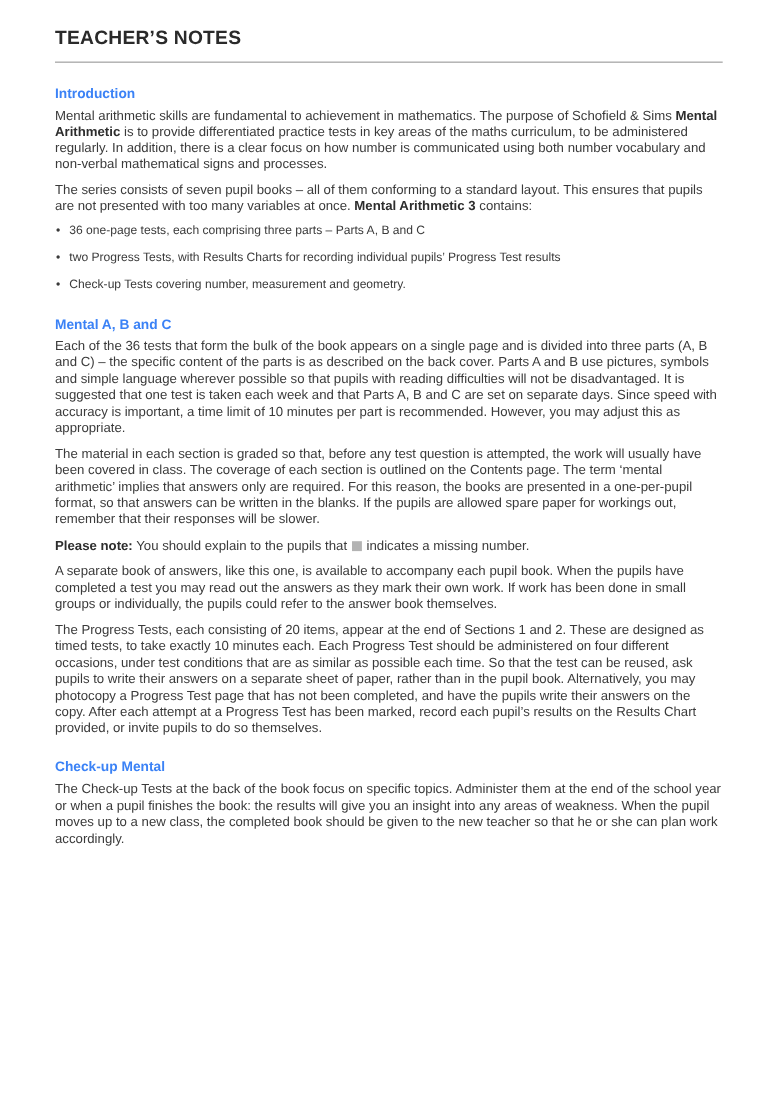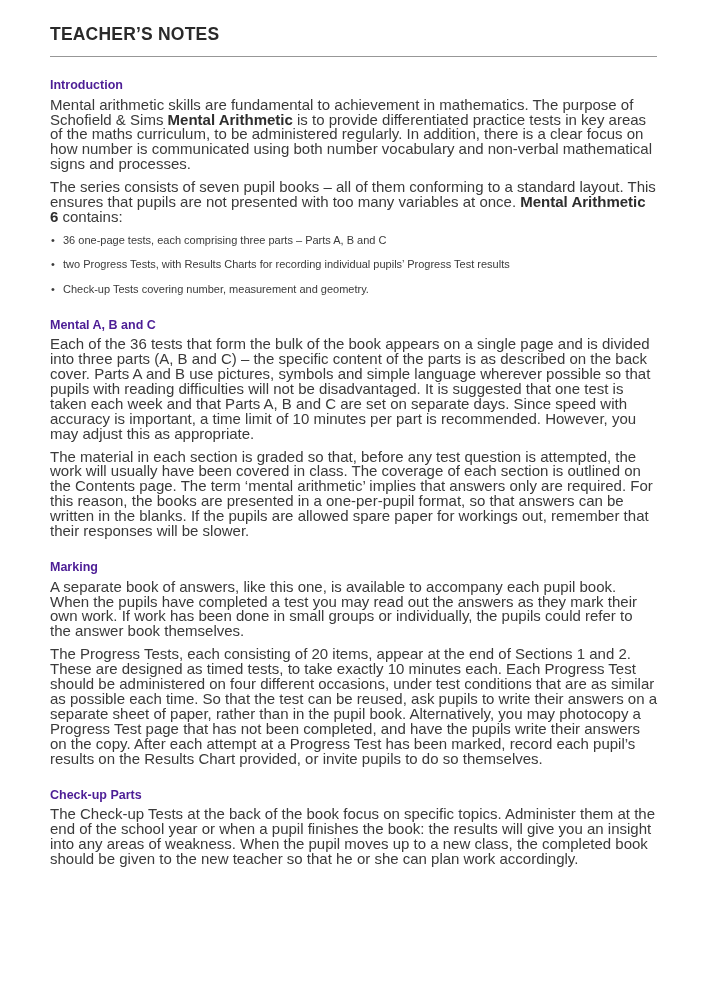--- a/index.html
+++ b/index.html
@@ -30,26 +30,26 @@
     border: none;
     border-top: 1px solid #979797;
     margin: 11px 0 0 0;
   }
   .doc-body {
     margin-top: 2px;
   }
   .section-heading {
     font-size: 12.5px;
     font-weight: bold;
-    color: #4c1d95;
+    color: #3b82f6;
     margin: 21px 0 4px 0;
     line-height: 1.25;
   }
   .para {
-    font-size: 15px;
+    font-size: 12px;
     line-height: 14.9px;
     margin: 0 0 8px 0;
     color: #3a3a3a;
   }
   .para strong { color: #2d2d2d; }
   .note-para { margin-top: 10px; }
   .bullet-list {
     list-style: none;
     margin: 4px 0 8px 0;
     padding: 0;
@@ -78,39 +78,39 @@
 </head>
 <body>
 
 <div class="page">
   <h1 class="doc-title">TEACHER’S NOTES</h1>
   <hr class="title-rule">
   <main class="doc-body">
       <section>
         <h2 class="section-heading">Introduction</h2>
         <p class="para">Mental arithmetic skills are fundamental to achievement in mathematics. The purpose of Schofield &amp; Sims <strong>Mental Arithmetic</strong> is to provide differentiated practice tests in key areas of the maths curriculum, to be administered regularly. In addition, there is a clear focus on how number is communicated using both number vocabulary and non-verbal mathematical signs and processes.</p>
-        <p class="para">The series consists of seven pupil books – all of them conforming to a standard layout. This ensures that pupils are not presented with too many variables at once. <strong>Mental Arithmetic 6</strong> contains:</p>
+        <p class="para">The series consists of seven pupil books – all of them conforming to a standard layout. This ensures that pupils are not presented with too many variables at once. <strong>Mental Arithmetic 3</strong> contains:</p>
         <ul class="bullet-list">
           <li><span class="dot">•</span>36 one-page tests, each comprising three parts – Parts A, B and C</li>
           <li><span class="dot">•</span>two Progress Tests, with Results Charts for recording individual pupils’ Progress Test results</li>
           <li><span class="dot">•</span>Check-up Tests covering number, measurement and geometry.</li>
         </ul>
       </section>
       <section>
         <h2 class="section-heading">Mental A, B and C</h2>
         <p class="para">Each of the 36 tests that form the bulk of the book appears on a single page and is divided into three parts (A, B and C) – the specific content of the parts is as described on the back cover. Parts A and B use pictures, symbols and simple language wherever possible so that pupils with reading difficulties will not be disadvantaged. It is suggested that one test is taken each week and that Parts A, B and C are set on separate days. Since speed with accuracy is important, a time limit of 10 minutes per part is recommended. However, you may adjust this as appropriate.</p>
       </section>
       <section>
         <p class="para">The material in each section is graded so that, before any test question is attempted, the work will usually have been covered in class. The coverage of each section is outlined on the Contents page. The term ‘mental arithmetic’ implies that answers only are required. For this reason, the books are presented in a one-per-pupil format, so that answers can be written in the blanks. If the pupils are allowed spare paper for workings out, remember that their responses will be slower.</p>
+        <p class="para note-para"><strong>Please note:</strong> You should explain to the pupils that <span class="sq" style="background: rgb(179, 179, 179);"></span> indicates a missing number.</p>
       </section>
       <section>
-        <h2 class="section-heading">Marking</h2>
         <p class="para">A separate book of answers, like this one, is available to accompany each pupil book. When the pupils have completed a test you may read out the answers as they mark their own work. If work has been done in small groups or individually, the pupils could refer to the answer book themselves.</p>
       </section>
       <section>
         <p class="para">The Progress Tests, each consisting of 20 items, appear at the end of Sections 1 and 2. These are designed as timed tests, to take exactly 10 minutes each. Each Progress Test should be administered on four different occasions, under test conditions that are as similar as possible each time. So that the test can be reused, ask pupils to write their answers on a separate sheet of paper, rather than in the pupil book. Alternatively, you may photocopy a Progress Test page that has not been completed, and have the pupils write their answers on the copy. After each attempt at a Progress Test has been marked, record each pupil’s results on the Results Chart provided, or invite pupils to do so themselves.</p>
       </section>
       <section>
-        <h2 class="section-heading">Check-up Parts</h2>
+        <h2 class="section-heading">Check-up Mental</h2>
         <p class="para">The Check-up Tests at the back of the book focus on specific topics. Administer them at the end of the school year or when a pupil finishes the book: the results will give you an insight into any areas of weakness. When the pupil moves up to a new class, the completed book should be given to the new teacher so that he or she can plan work accordingly.</p>
       </section>
     </main>
 </div>
 
 </body></html>

